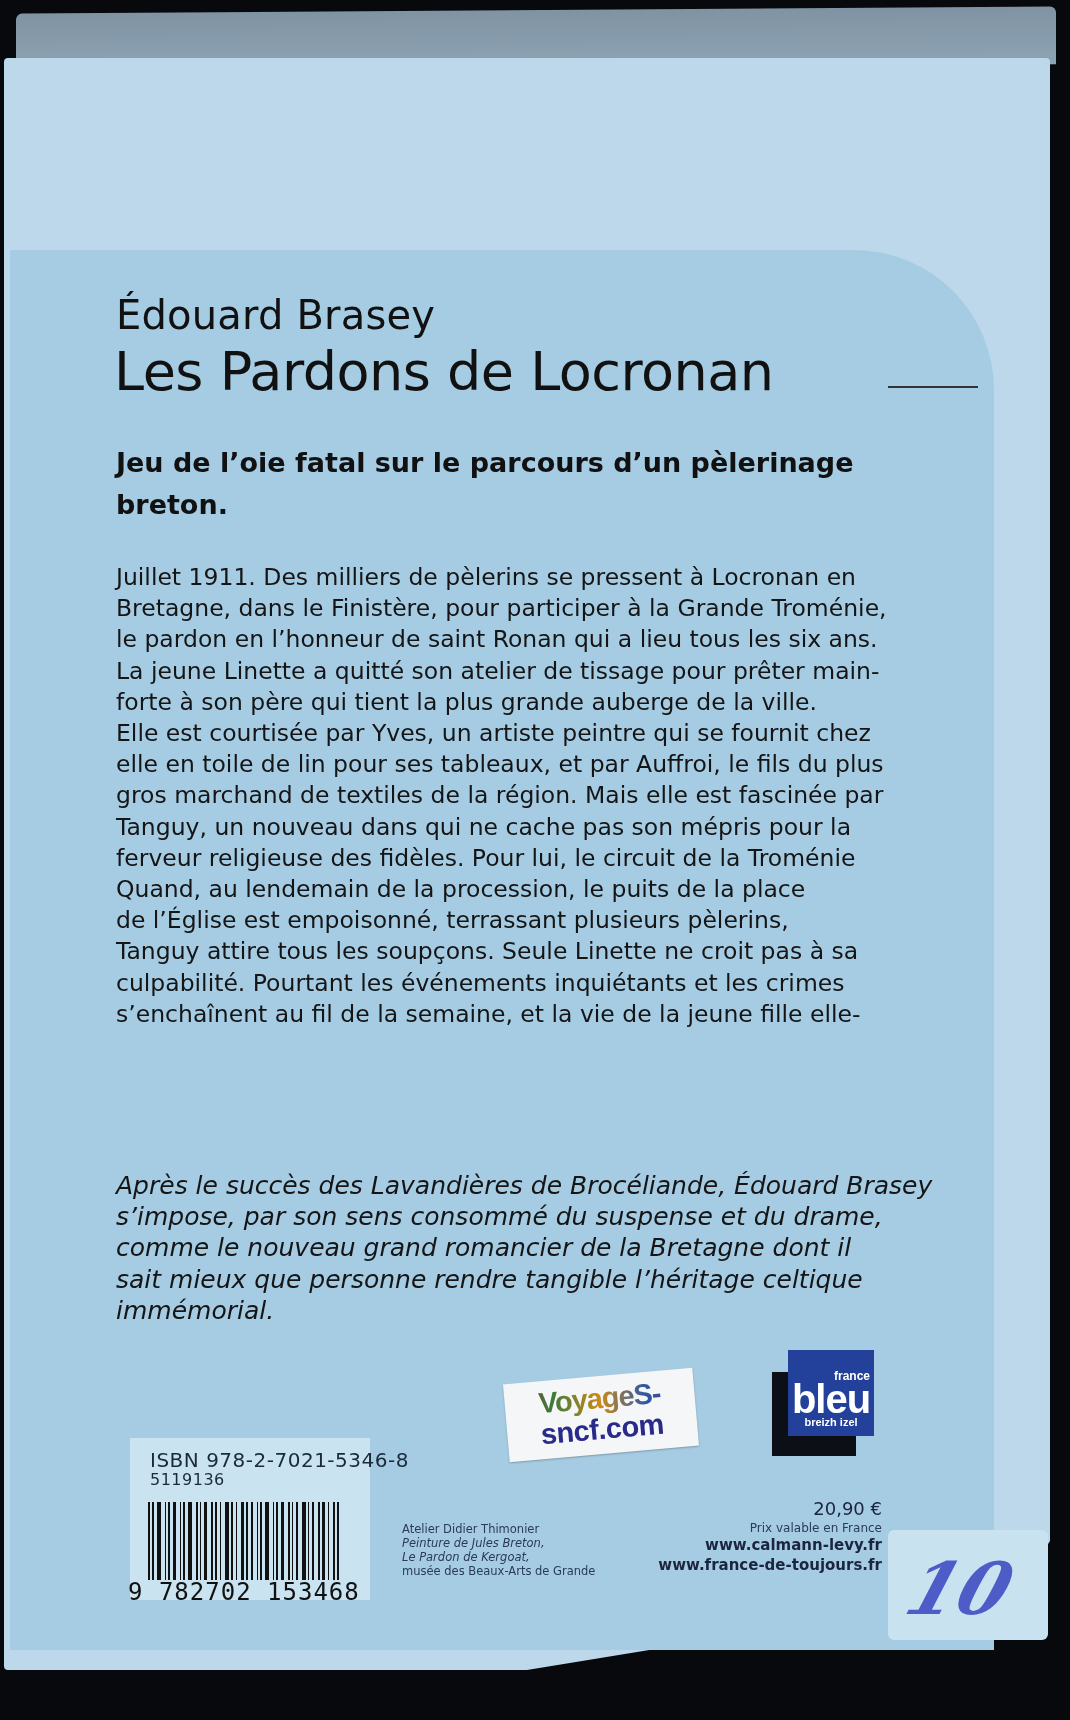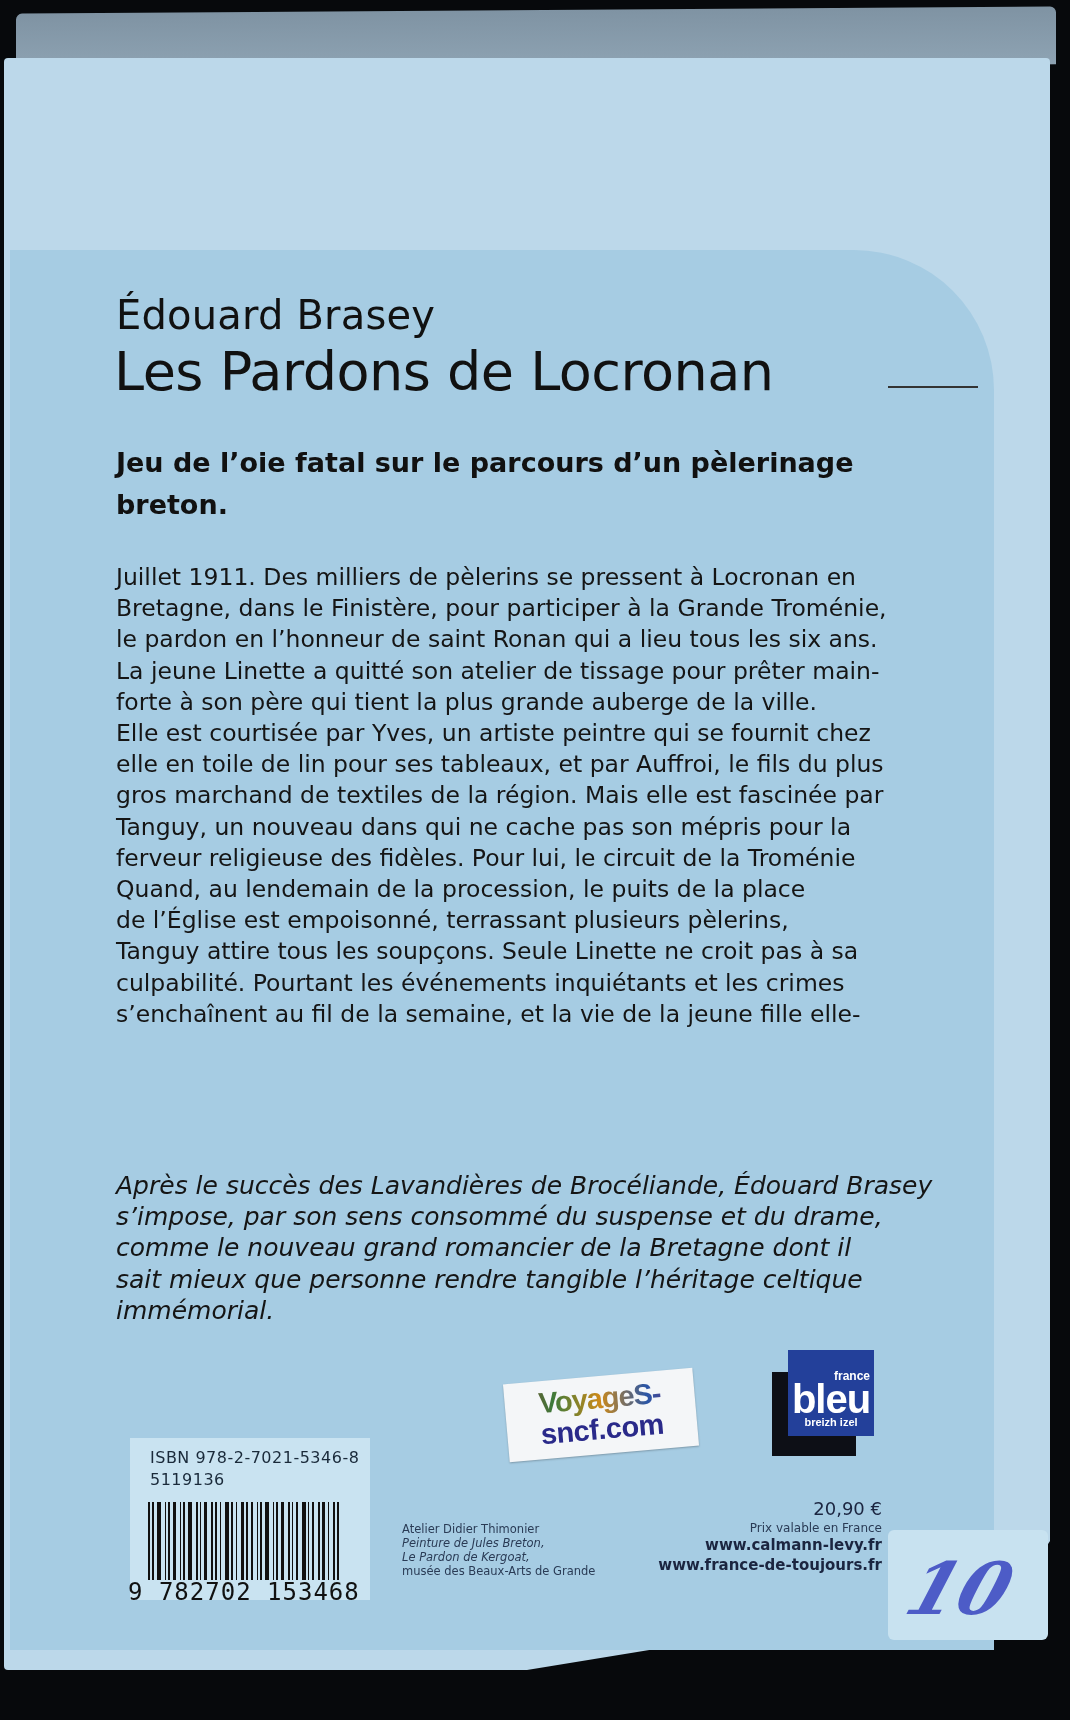--- a/index.html
+++ b/index.html
@@ -28,21 +28,21 @@
   .title  { position:absolute; left:114px; top:340px; font-size:54px; color:#111; letter-spacing:-0.5px; }
   .tagline { position:absolute; left:116px; top:442px; width:760px; font-size:27px; line-height:42px; font-weight:bold; color:#111; }
   .blurb { position:absolute; left:116px; top:562px; width:790px; font-size:23.5px; line-height:31.2px; color:#151515; }
   .blurb span { display:block; white-space:nowrap; }
   .promo { position:absolute; left:116px; top:1170px; width:790px; font-size:25px; line-height:31.2px; color:#151515; font-style:italic; }
   .promo span { display:block; white-space:nowrap; }
 
   .barcode-box {
     position:absolute; left:130px; top:1438px; width:240px; height:162px; background:#c9e3f1;
   }
-  .isbn { position:absolute; left:150px; top:1448px; font-size:16px; color:#1a2a3a; letter-spacing:0.5px; }
+  .isbn { position:absolute; left:150px; top:1448px; font-size:20px; color:#1a2a3a; letter-spacing:0.5px; }
   .ref  { position:absolute; left:150px; top:1470px; font-size:16px; color:#1a2a3a; letter-spacing:0.5px; }
   .bars { position:absolute; left:148px; top:1502px; width:220px; height:78px; display:flex; align-items:stretch; gap:0; }
   .bars i { display:block; background:#111; height:100%; }
   .ean-digits { position:absolute; left:128px; top:1578px; font-size:24px; color:#111; letter-spacing:1px; font-family:"DejaVu Sans Mono", monospace; }
 
   .credits { position:absolute; left:402px; top:1522px; font-size:11.5px; line-height:14px; color:#2a3b55; }
   .credits .it { font-style:italic; }
 
   .price-block { position:absolute; right:188px; top:1498px; text-align:right; color:#1b2540; }
   .price { font-size:18px; color:#1b2540; }

